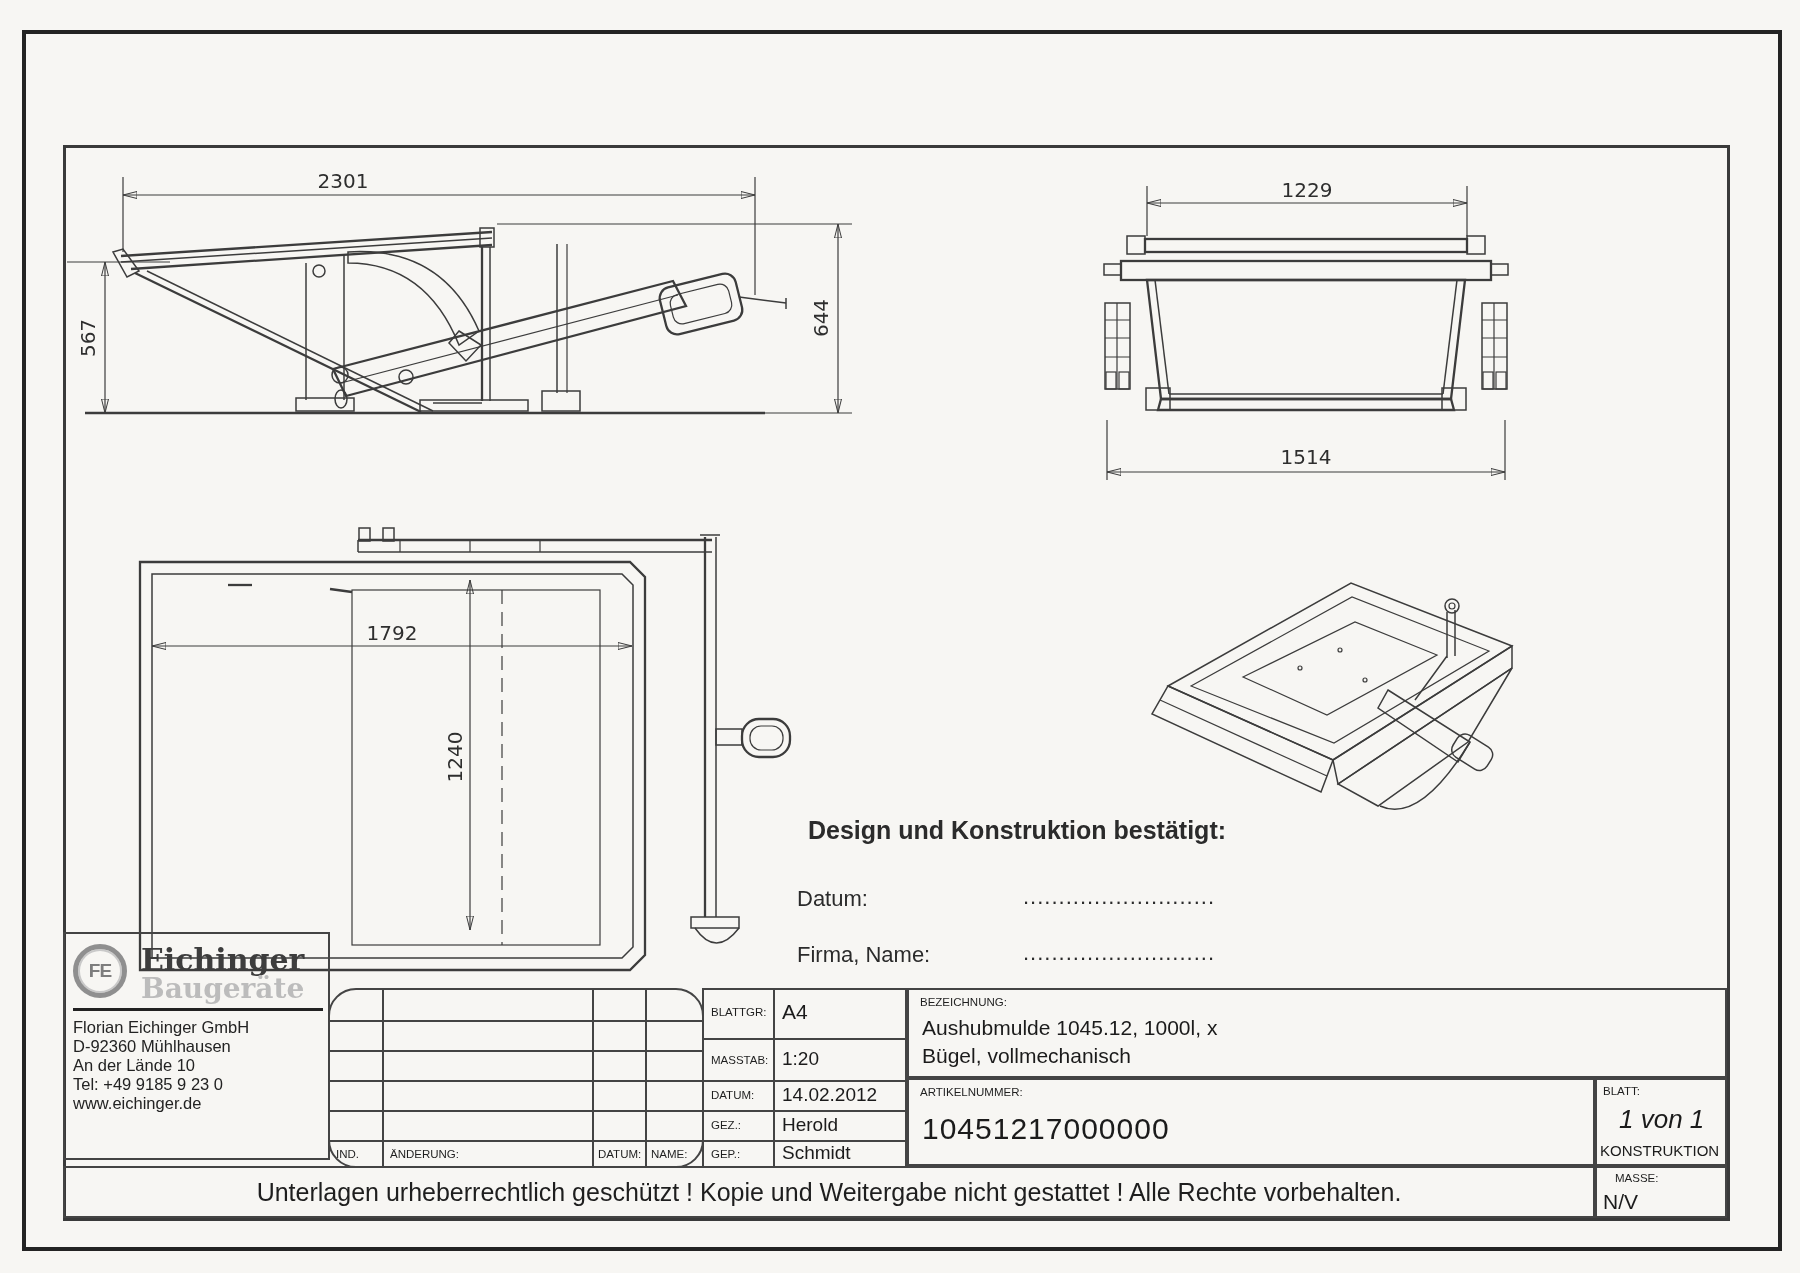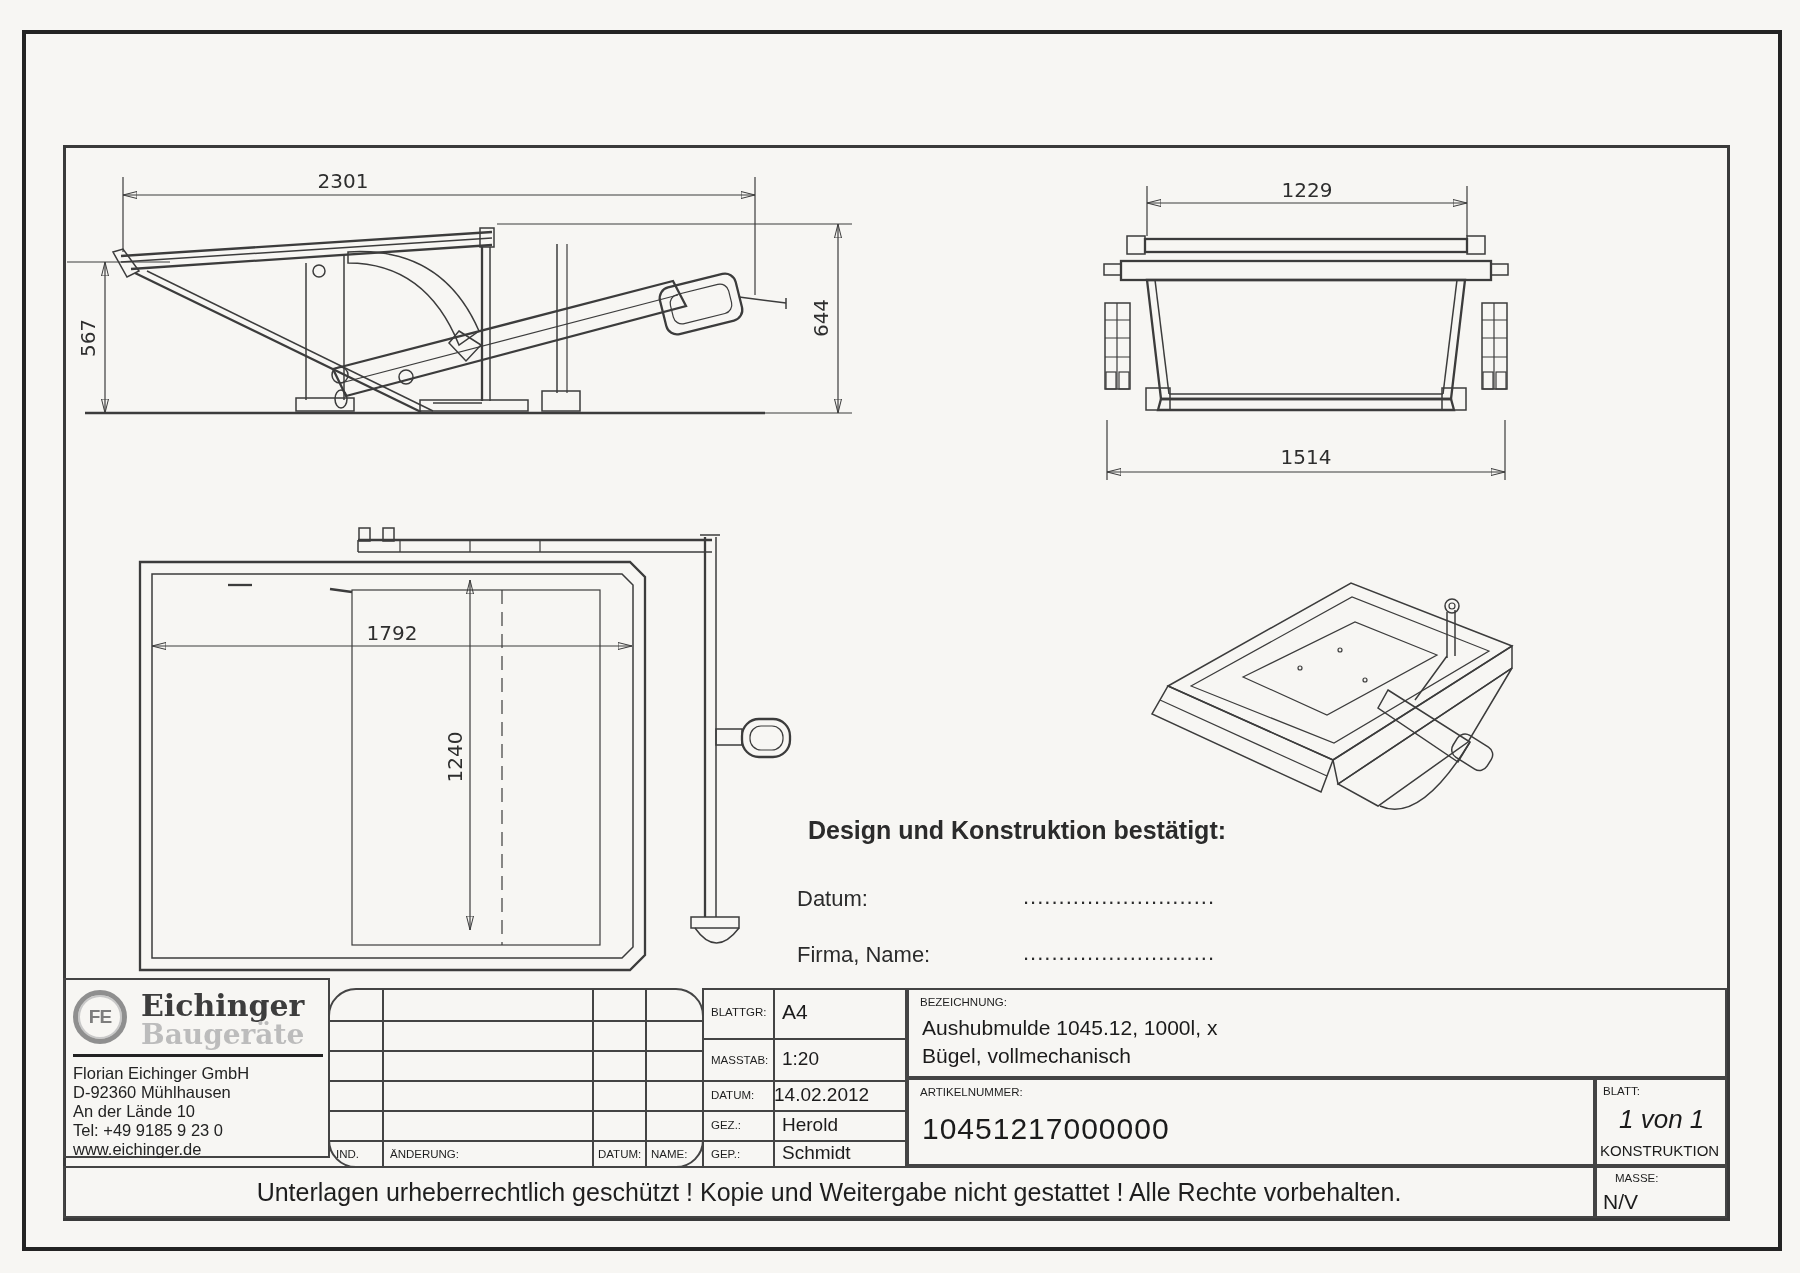--- a/index.html
+++ b/index.html
@@ -193,21 +193,21 @@
       <circle class="thin" cx="1452" cy="606" r="3"></circle>
     </g>
   </svg>
 
   <div class="abs h-approve" style="left:808px;top:816px;">Design und Konstruktion bestätigt:</div>
   <div class="abs approve-lbl" style="left:797px;top:886px;">Datum:</div>
   <div class="abs dots" style="left:1023px;top:884px;">........................................................</div>
   <div class="abs approve-lbl" style="left:797px;top:942px;">Firma, Name:</div>
   <div class="abs dots" style="left:1023px;top:940px;">........................................................</div>
 
-  <div class="tb" style="left:63px;top:978px;width:267px;height:180px;">
+  <div class="tb" style="left:63px;top:932px;width:267px;height:228px;">
     <div class="logo-circle">FE</div>
     <div class="brand1">Eichinger</div>
     <div class="brand2">Baugeräte</div>
     <div class="brand-rule"></div>
     <div class="addr">
       <div>Florian Eichinger GmbH</div>
       <div>D-92360 Mühlhausen</div>
       <div>An der Lände 10</div>
       <div>Tel: +49 9185 9 23 0</div>
       <div>www.eichinger.de</div>
@@ -233,21 +233,21 @@
     <div class="div-v" style="left:69px;"></div>
     <div class="div-h" style="top:48px;"></div>
     <div class="div-h" style="top:90px;"></div>
     <div class="div-h" style="top:120px;"></div>
     <div class="div-h" style="top:150px;"></div>
     <div class="lbl" style="left:7px;top:16px;">BLATTGR:</div>
     <div class="val" style="left:78px;top:10px;font-size:21px;">A4</div>
     <div class="lbl" style="left:7px;top:64px;">MASSTAB:</div>
     <div class="val" style="left:78px;top:58px;">1:20</div>
     <div class="lbl" style="left:7px;top:99px;">DATUM:</div>
-    <div class="val" style="left:70px;top:94px;">14.02.2012</div>
+    <div class="val" style="left:78px;top:94px;">14.02.2012</div>
     <div class="lbl" style="left:7px;top:129px;">GEZ.:</div>
     <div class="val" style="left:78px;top:124px;">Herold</div>
     <div class="lbl" style="left:7px;top:158px;">GEP.:</div>
     <div class="val" style="left:78px;top:152px;">Schmidt</div>
   </div>
 
   <div class="tb" style="left:907px;top:988px;width:820px;height:90px;">
     <div class="lbl" style="left:11px;top:6px;">BEZEICHNUNG:</div>
     <div class="val" style="left:13px;top:26px;font-size:21px;">Aushubmulde 1045.12, 1000l, x</div>
     <div class="val" style="left:13px;top:54px;font-size:21px;">Bügel, vollmechanisch</div>

